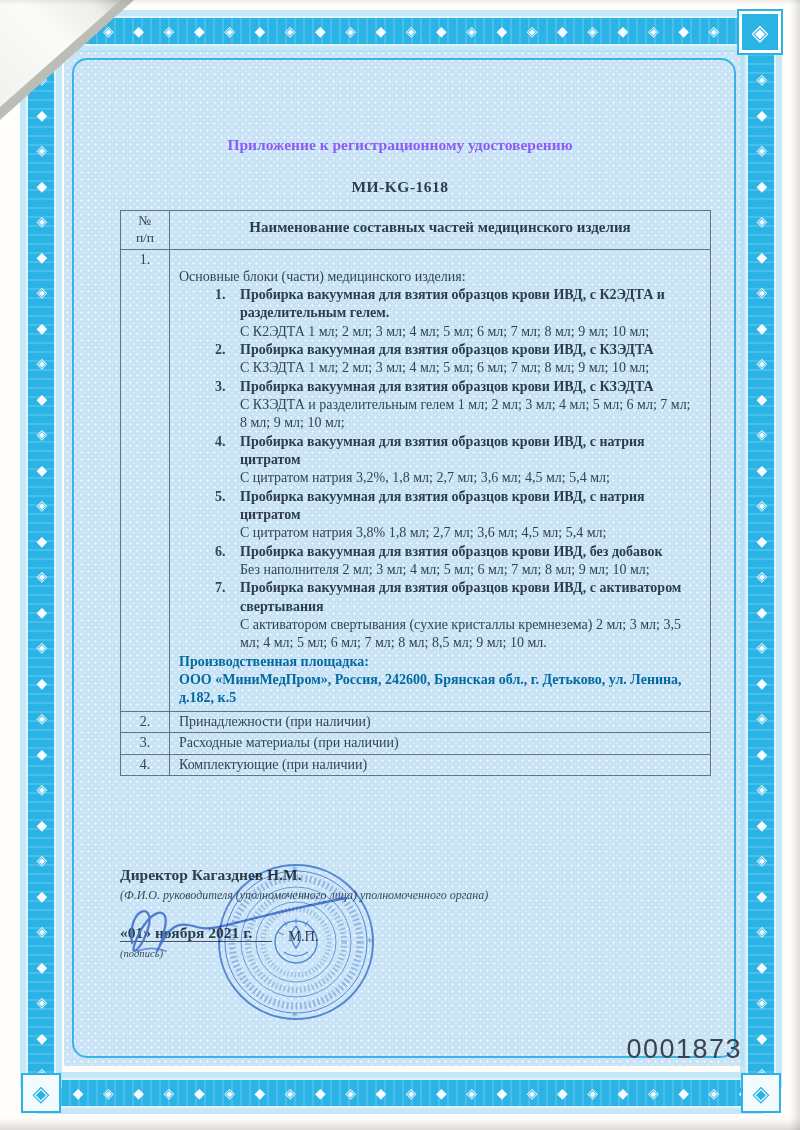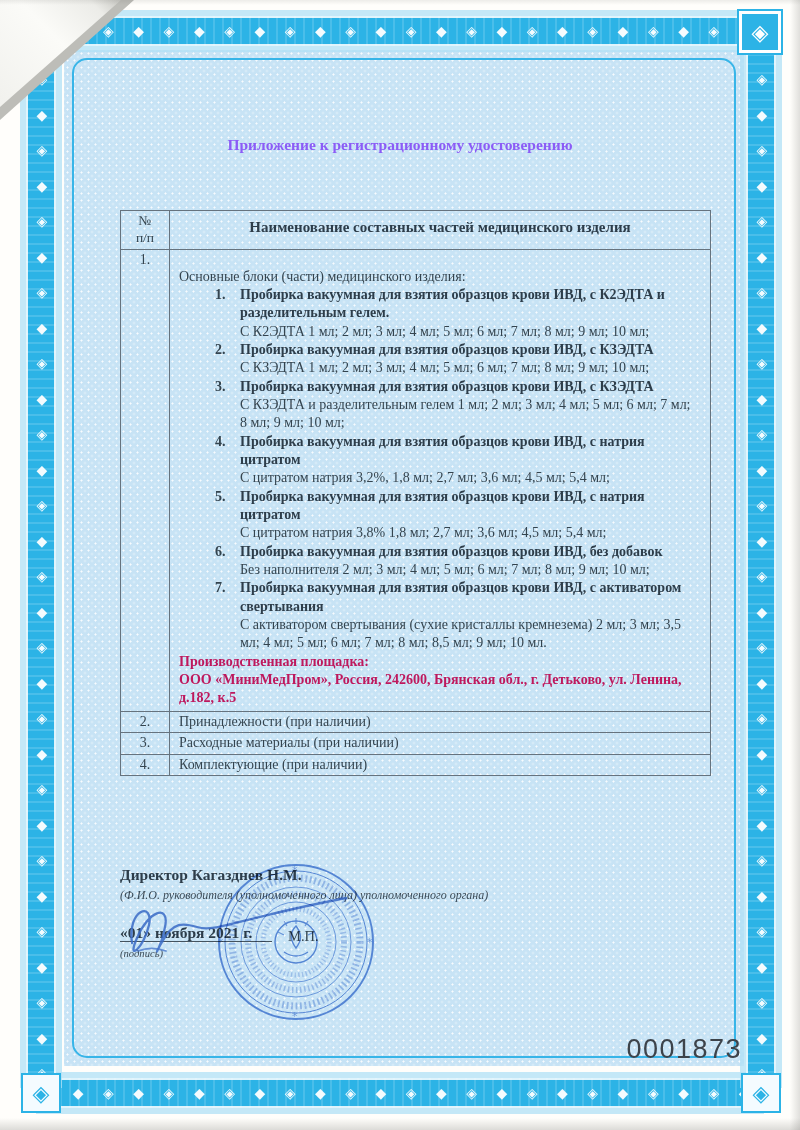--- a/index.html
+++ b/index.html
@@ -61,21 +61,21 @@
   th.name-h{font-weight:bold;font-size:15px;text-align:center;padding:8px 6px;color:#2d3d4a;}
   td.num-c{text-align:center;padding-top:2px;font-size:14px;}
   td.body-c{padding:18px 12px 3px 9px;line-height:1.31;}
   td.row-c{padding:1px 12px 2px 9px;line-height:1.25;}
   .intro{margin:0;}
   .olist{margin:0 0 0 36px;}
   .li{display:flex;}
   .li .n{width:25px;flex:0 0 25px;font-weight:bold;}
   .li .t{flex:1;padding-right:2px;}
   .li .t .nm{font-weight:bold;color:#2d3d4a;}
-  .site{font-weight:bold;color:#be185d;}
+  .site{font-weight:bold;color:#0369a1;}
 
   .director{position:absolute;left:120px;top:866px;font-weight:bold;font-size:15.5px;color:#2d3d4a;}
   .dir-caption{position:absolute;left:120px;top:888px;font-style:italic;font-size:12px;color:#3a4a57;}
   .sig-line{position:absolute;left:120px;top:941px;width:152px;border-top:1.5px solid #44535f;}
   .mp{position:absolute;left:288px;top:928px;font-size:14.5px;color:#33434f;}
   .sig-caption{position:absolute;left:120px;top:948px;font-style:italic;font-size:10.6px;color:#3a4a57;}
   .date-line{position:absolute;left:120px;top:924px;font-weight:bold;font-size:15.5px;color:#2d3d4a;}
 
   .serial{position:absolute;top:1034px;right:58px;font-family:"Liberation Sans",sans-serif;
           font-size:27px;color:#3d434a;letter-spacing:1.5px;}
@@ -101,20 +101,21 @@
 <div class="band band-v band-right"></div>
 <div class="corner corner-tl"></div>
 <div class="corner corner-tr"></div>
 <div class="corner corner-bl"></div>
 <div class="corner corner-br"></div>
 <div class="inner-frame"></div>
 
 <div class="content">
 
   <div class="title1">Приложение к регистрационному удостоверению</div>
+  <div class="title2">МИ-KG-1618</div>
 
   <table class="main">
     <tbody>
         <tr>
       <th class="num-h">
         <span>№</span><br>
         <span>п/п</span>
       </th>
       <th class="name-h">Наименование составных частей медицинского изделия</th>
     </tr>

